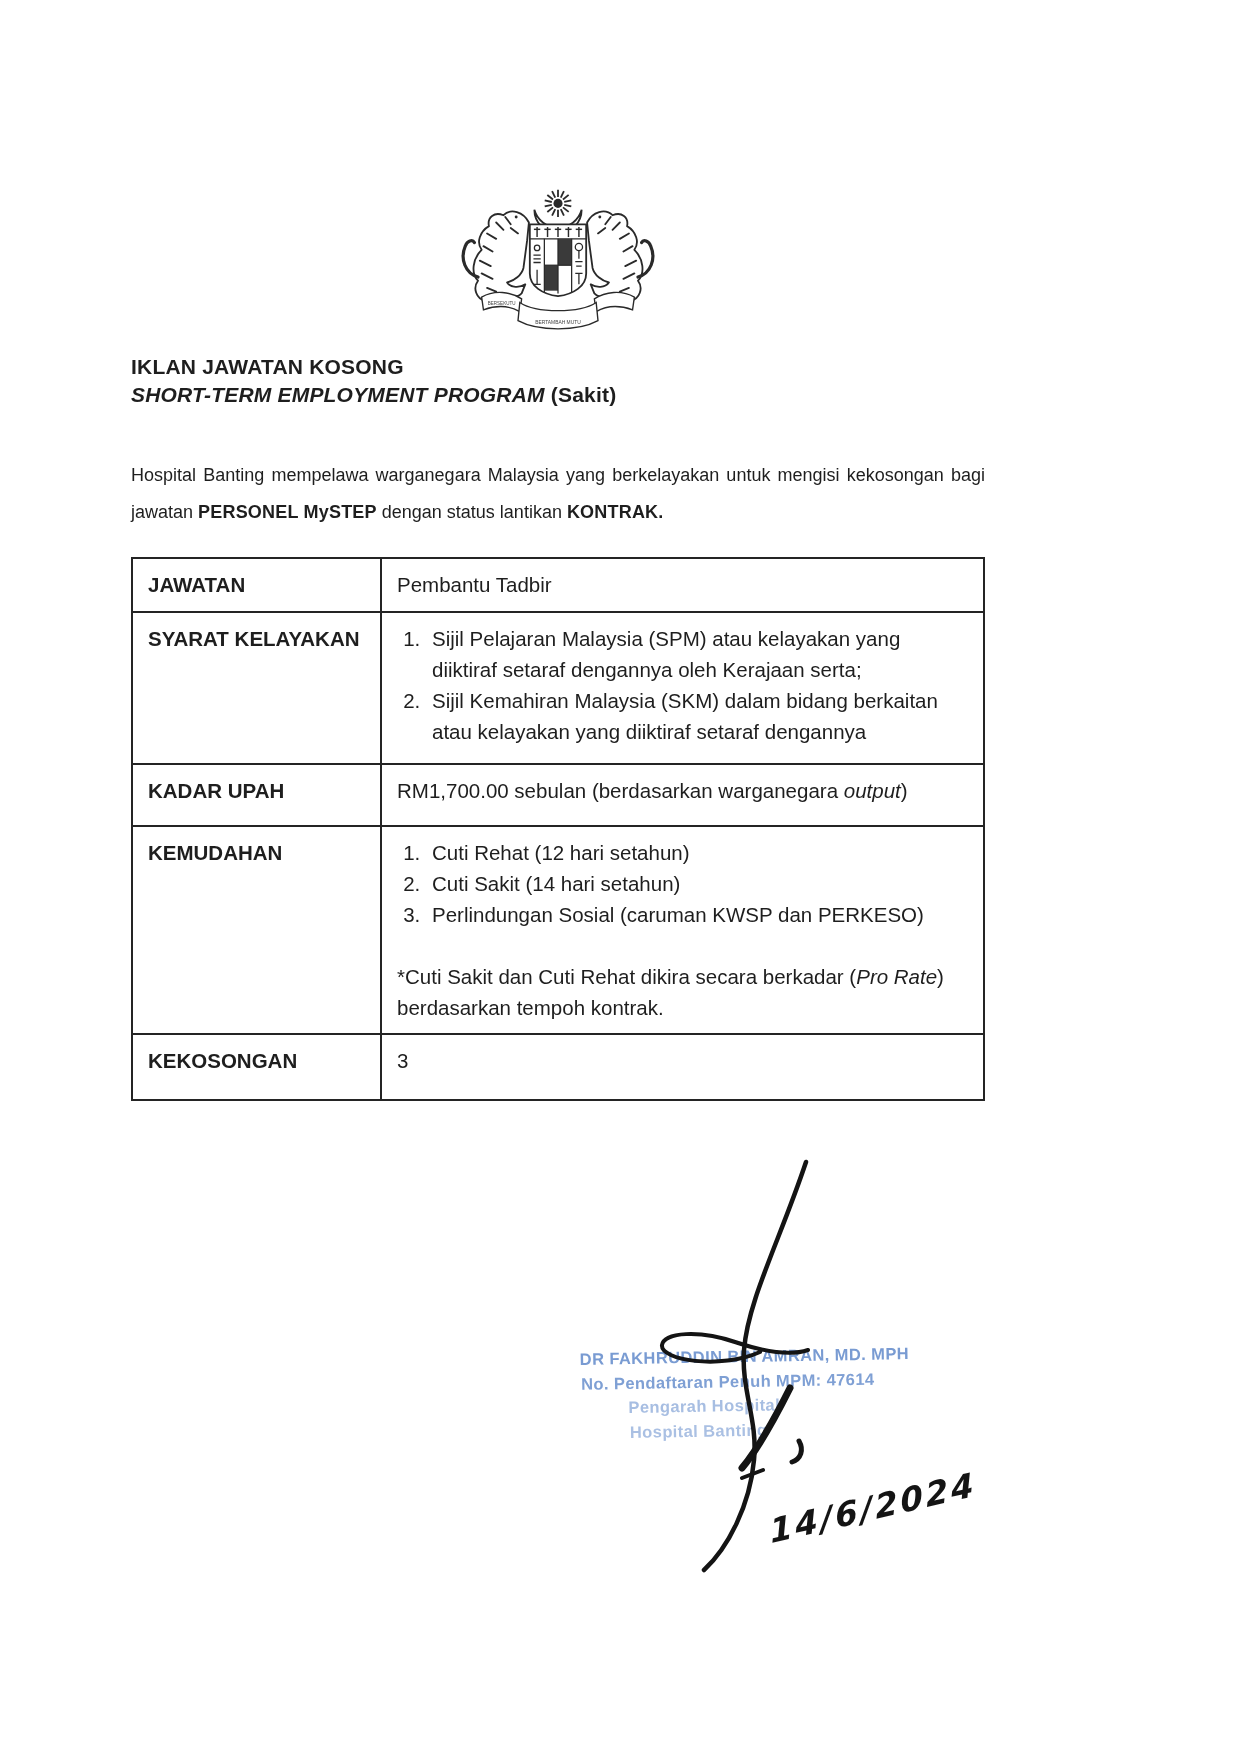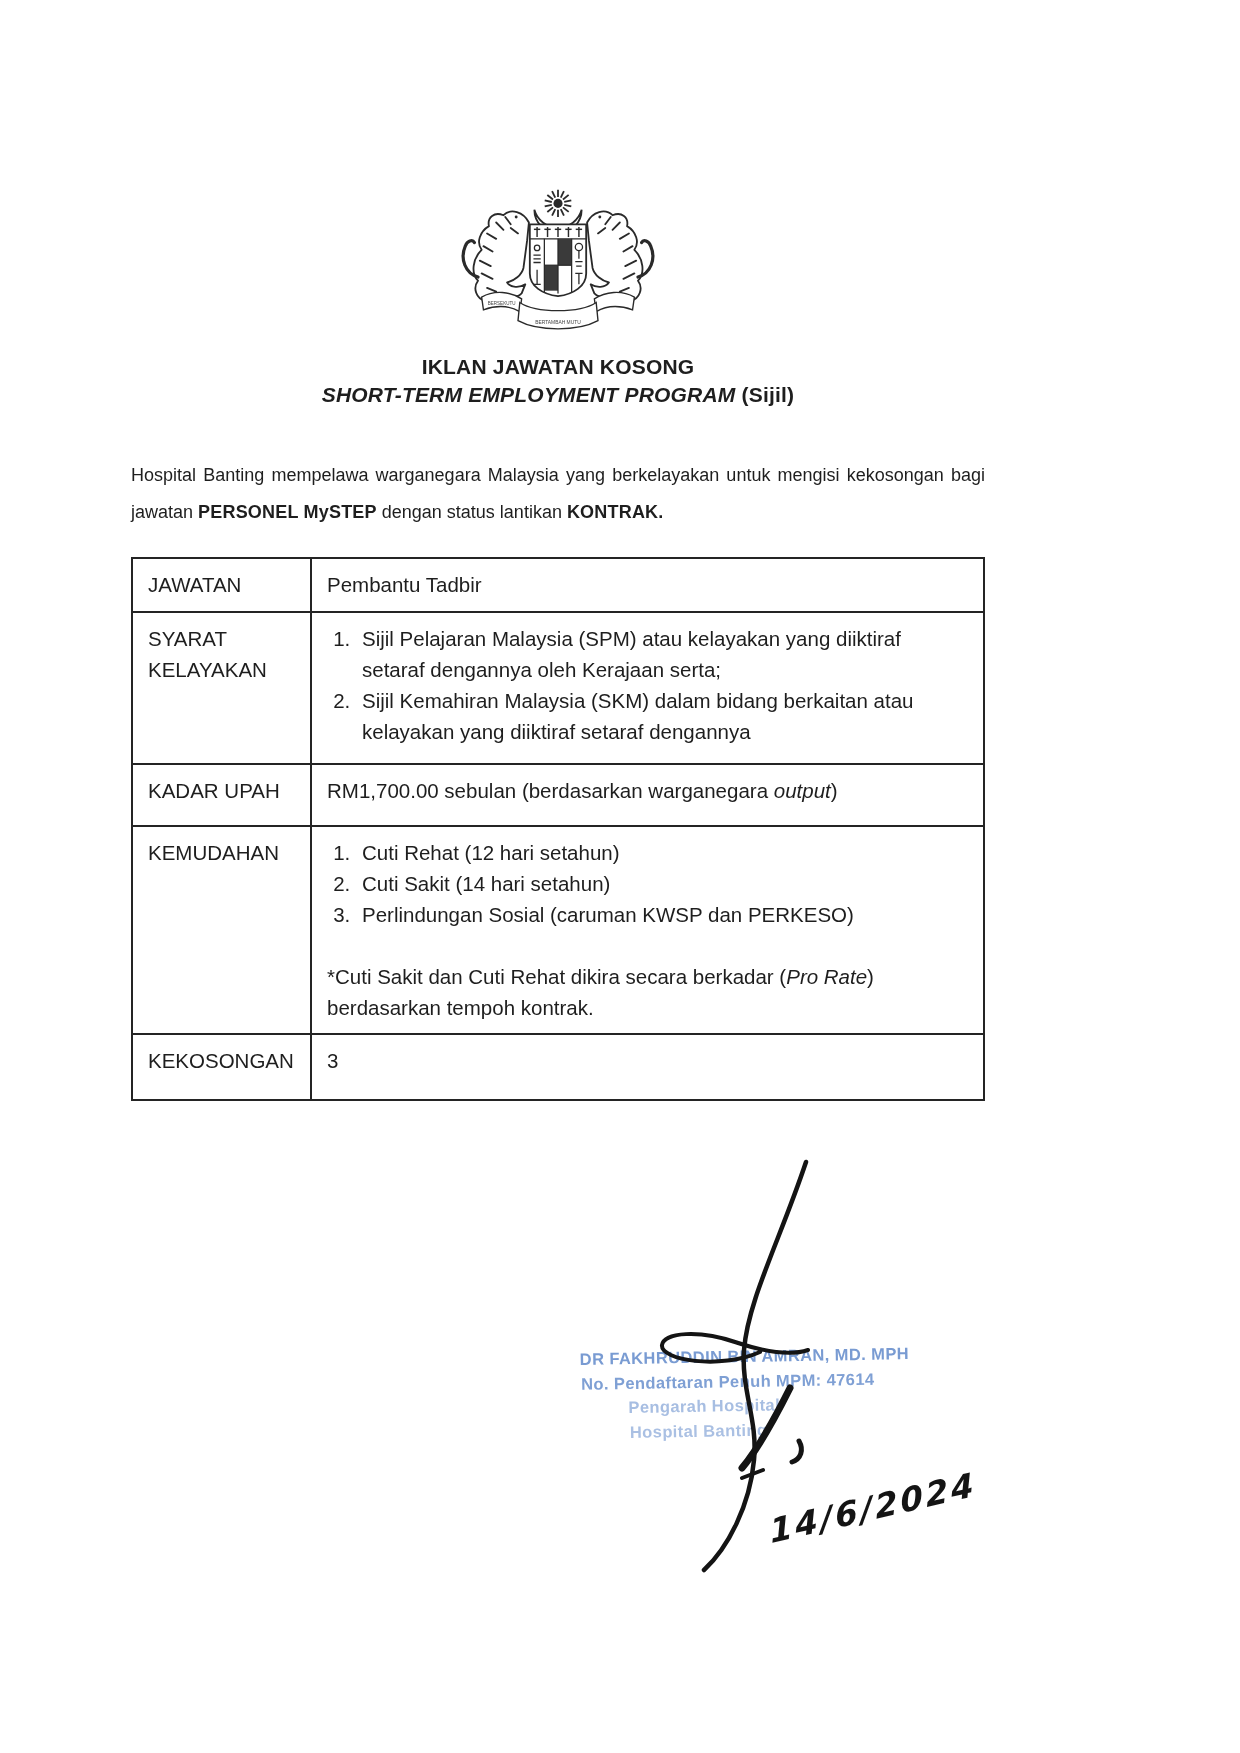--- a/index.html
+++ b/index.html
@@ -4,29 +4,29 @@
 <style>
   *{margin:0;padding:0;box-sizing:border-box}
   html,body{width:1240px;height:1753px;background:#ffffff}
   body{position:relative;font-family:"Liberation Sans",sans-serif;color:#1e1e1e;overflow:hidden}
 
   .page{padding:186px 255px 0 131px}
 
   .emblem{width:200px;margin:0 auto;display:block}
   .emblem svg{display:block;width:200px;height:153px}
 
-  .title-block{margin-top:14px;text-align:center;font-weight:bold;font-size:21px;line-height:28px;letter-spacing:.2px}
+  .title-block{margin-top:14px;font-weight:bold;font-size:21px;line-height:28px;letter-spacing:.2px}
   .title-block .it{font-style:italic}
 
   .intro{margin-top:48px;font-size:18px;line-height:37px;text-align:justify}
   .intro strong{letter-spacing:.2px}
 
   table.vacancy{margin-top:26px;width:100%;border-collapse:collapse;font-size:20.5px;table-layout:fixed}
   table.vacancy td{border:2px solid #242424;vertical-align:top;padding:10px 15px;line-height:31px}
-  td.lbl{width:179px;font-weight:normal}
+  td.lbl{width:249px;font-weight:bold}
   tr.r1{height:54px} tr.r2{height:92px} tr.r3{height:152px}
   tr.r4{height:62px} tr.r5{height:196px} tr.r6{height:66px}
   ol.cell-list{margin:0;padding-left:29px;list-style:decimal}
   ol.cell-list li{padding-left:6px}
   p.note{margin-top:31px}
 
   
   .sig-zone{position:absolute;left:0;top:0;width:1240px;height:1753px;pointer-events:none}
   .stamp{position:absolute;left:545px;top:1344px;width:400px;text-align:center;
          font-weight:bold;font-size:16.5px;line-height:24.5px;color:#6e93cf;
@@ -112,21 +112,21 @@
       <path d="M 26,122 C 40,114 58,116 70,124 L 68,138 C 56,131 42,131 28,136 Z" fill="#ffffff" stroke="#2a2a2a" stroke-width="1.5"></path>
       <path d="M 194,122 C 180,114 162,116 150,124 L 152,138 C 164,131 178,131 192,136 Z" fill="#ffffff" stroke="#2a2a2a" stroke-width="1.5"></path>
       <path d="M 68,128 C 86,140 134,140 152,128 L 154,148 C 132,160 88,160 66,148 Z" fill="#ffffff" stroke="#2a2a2a" stroke-width="1.5"></path>
       <text x="48" y="131" font-size="5" text-anchor="middle" fill="#444">BERSEKUTU</text>
       <text x="110" y="152" font-size="5.4" text-anchor="middle" fill="#444">BERTAMBAH MUTU</text>
     </svg>
   </div>
 
   <div class="title-block">
     <div>IKLAN JAWATAN KOSONG</div>
-    <div><span class="it">SHORT-TERM EMPLOYMENT PROGRAM</span><span> (Sijil)</span></div>
+    <div><span class="it">SHORT-TERM EMPLOYMENT PROGRAM</span><span> (Sakit)</span></div>
   </div>
 
   <p class="intro"><span>Hospital Banting mempelawa warganegara Malaysia yang berkelayakan untuk mengisi kekosongan bagi jawatan </span><strong>PERSONEL MySTEP</strong><span> dengan status lantikan </span><strong>KONTRAK.</strong></p>
 
   <table class="vacancy">
     <tbody>
         <tr class="r1">
       <td class="lbl">JAWATAN</td>
       <td>Pembantu Tadbir</td>
     </tr>

